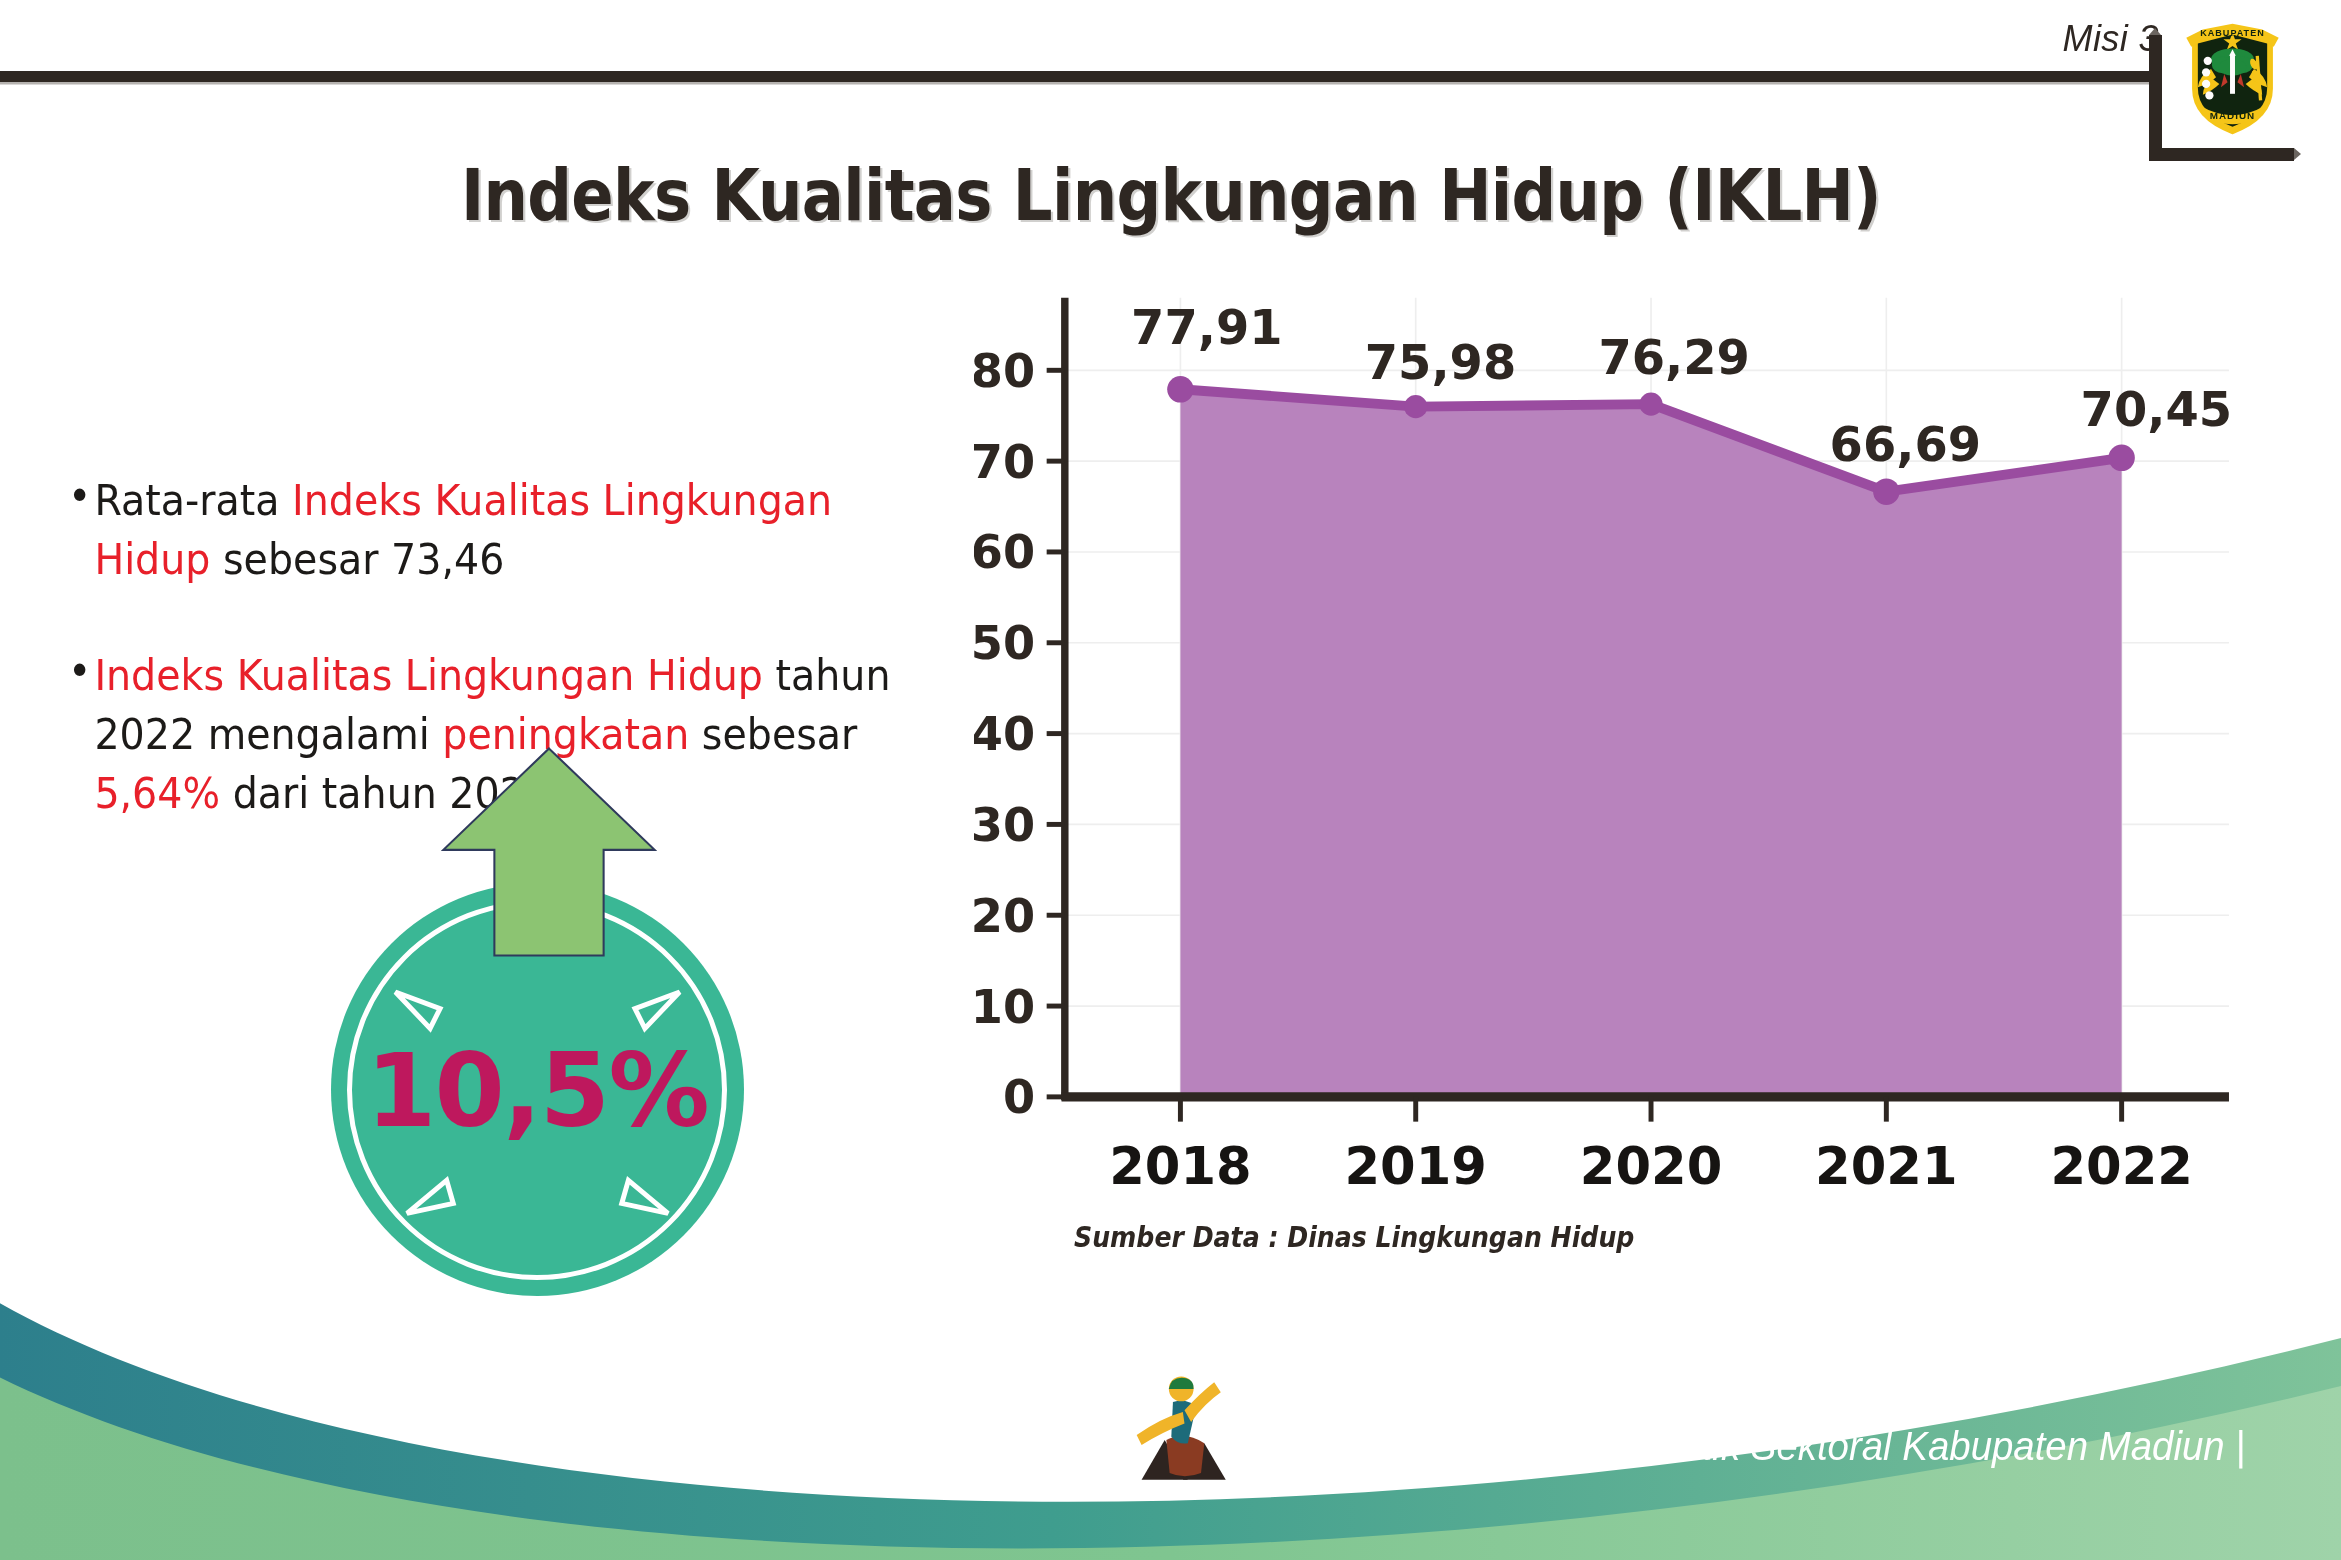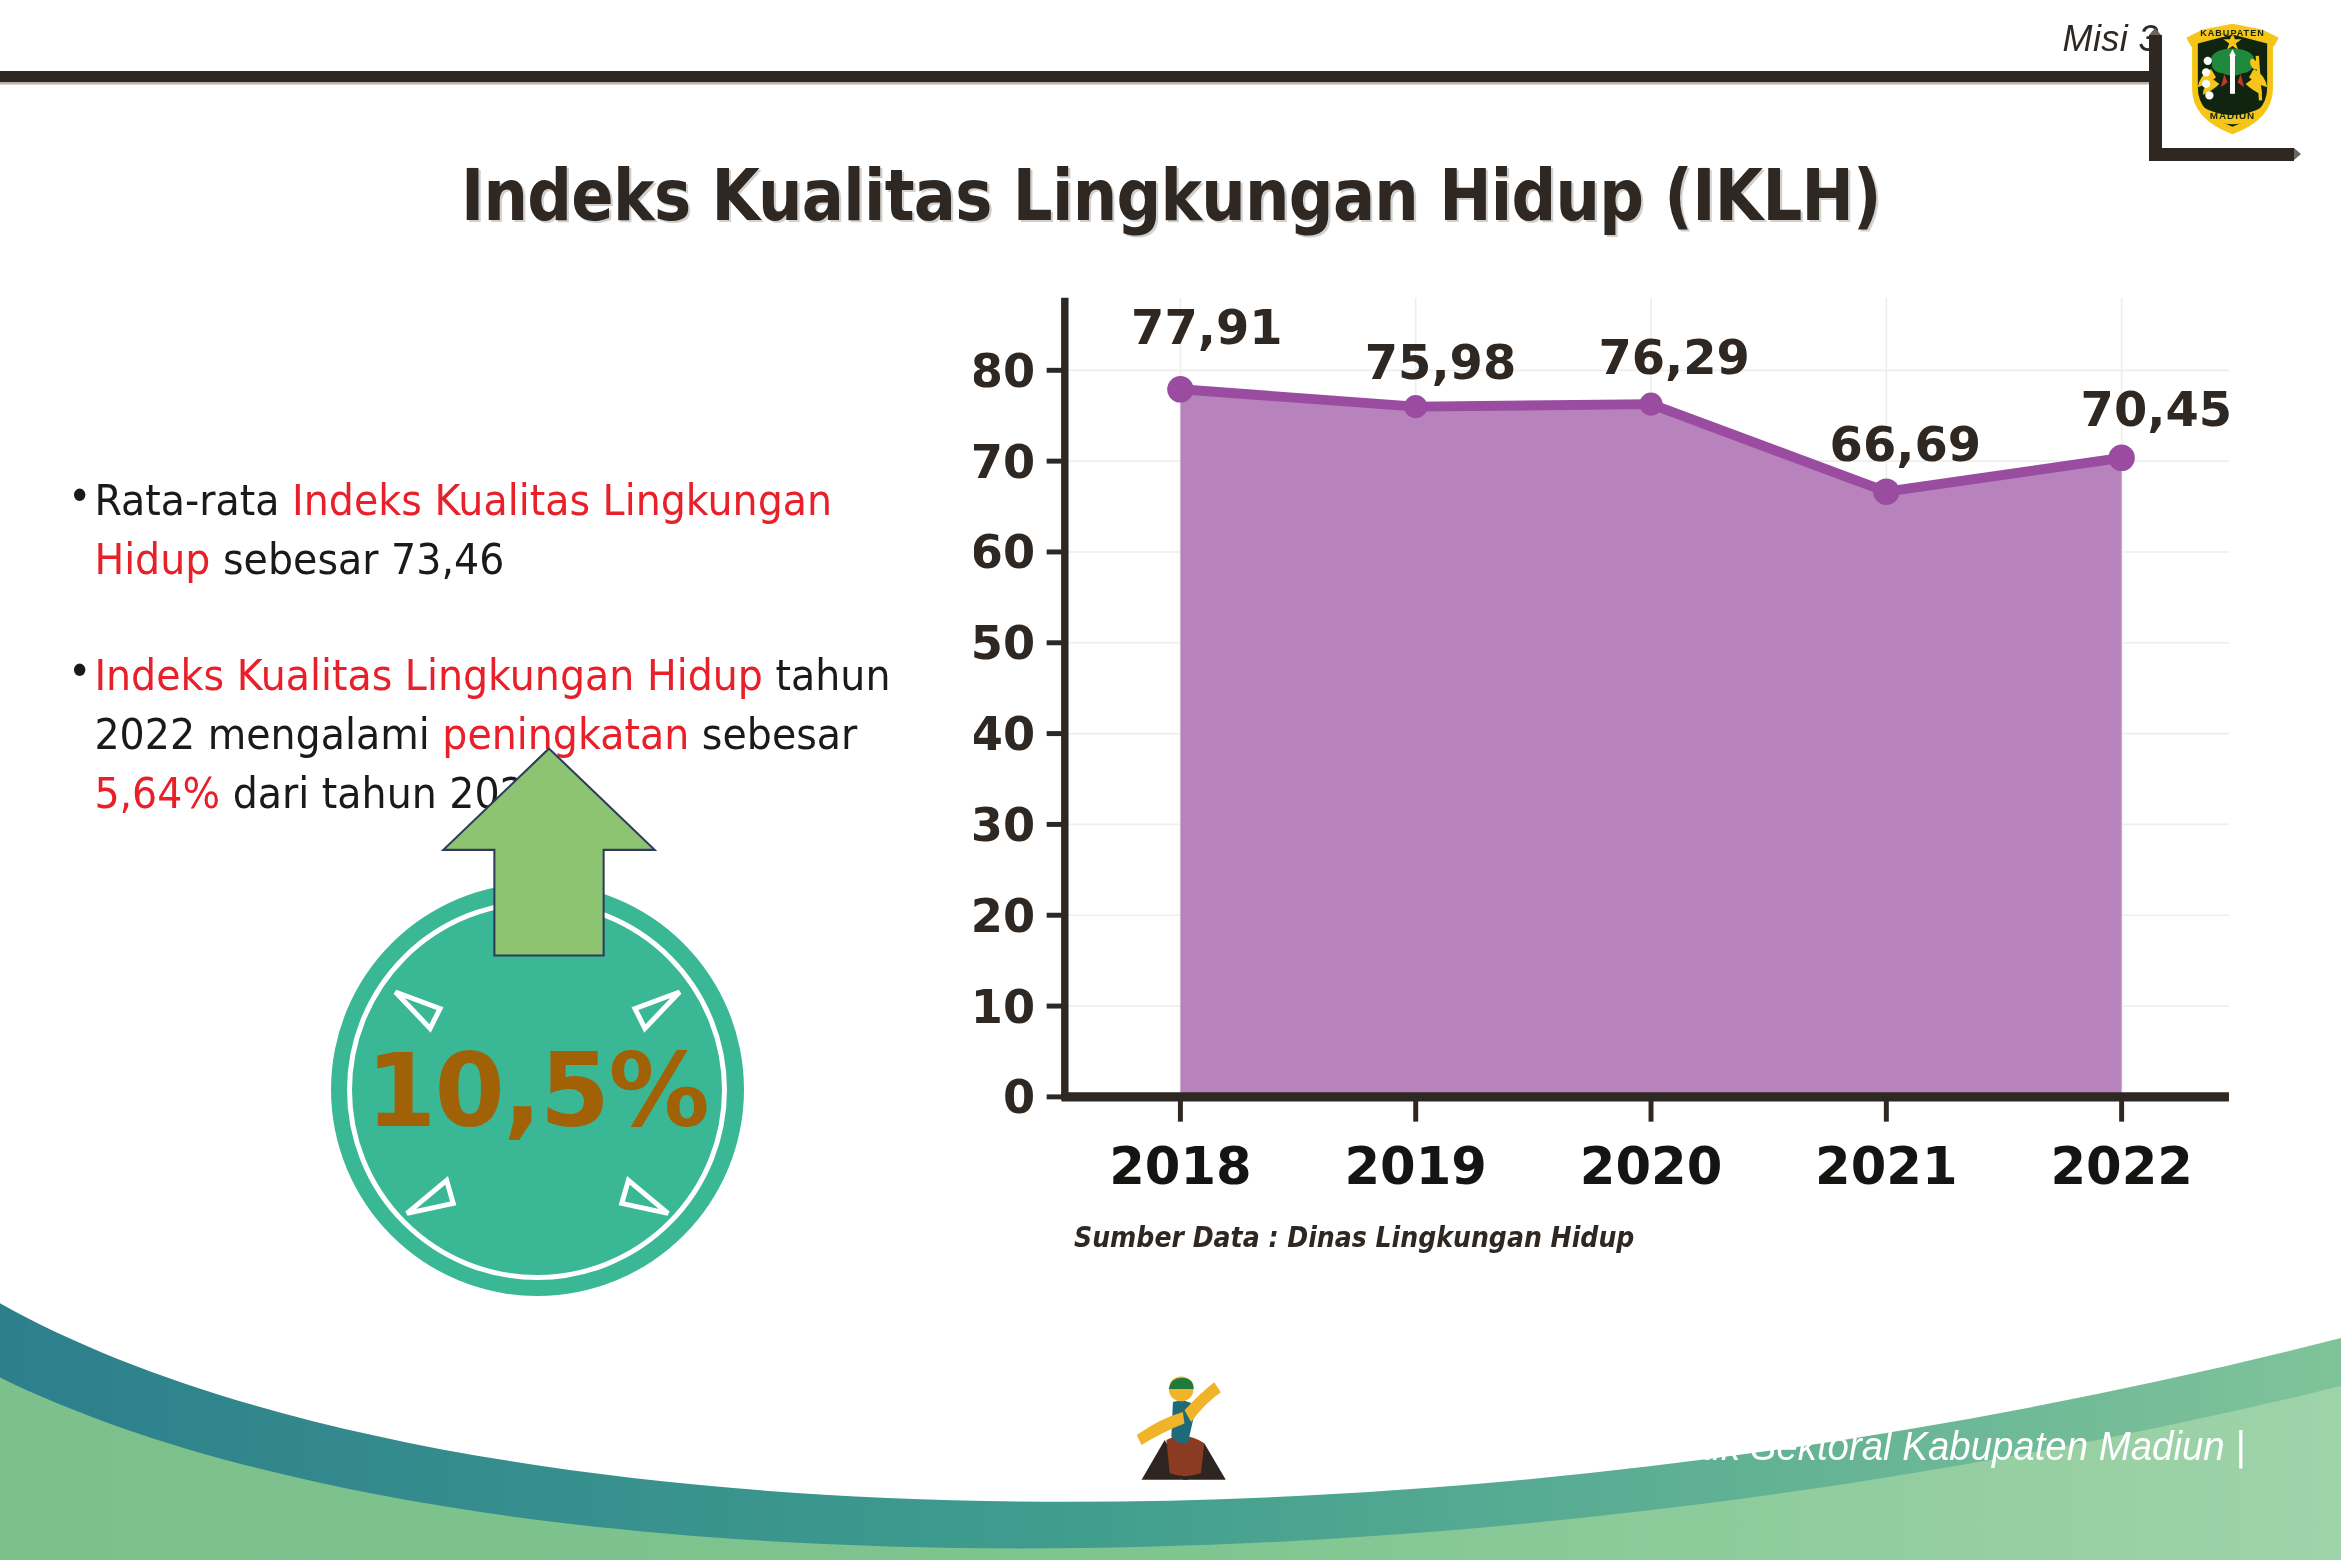--- a/index.html
+++ b/index.html
@@ -87,21 +87,21 @@
   #badge-ring{
     position:absolute;left:33px;top:157px;width:380px;height:380px;
     border-radius:50%;
     border:5px solid #ffffff;
     box-sizing:border-box;
   }
   #badge-value{
     position:absolute;left:16.5px;top:289px;width:413px;
     text-align:center;
     font-family:"DejaVu Sans", sans-serif;
-    font-weight:bold;font-size:101px;color:#a16207;
+    font-weight:bold;font-size:101px;color:#be185d;
     letter-spacing:-1.7px;
   }
   .tick-mark{position:absolute;}
 
   
   #chart{
     position:absolute;left:974px;top:281px;width:1288px;height:925px;
   }
   #chart svg{display:block;}
   #chart-source{

